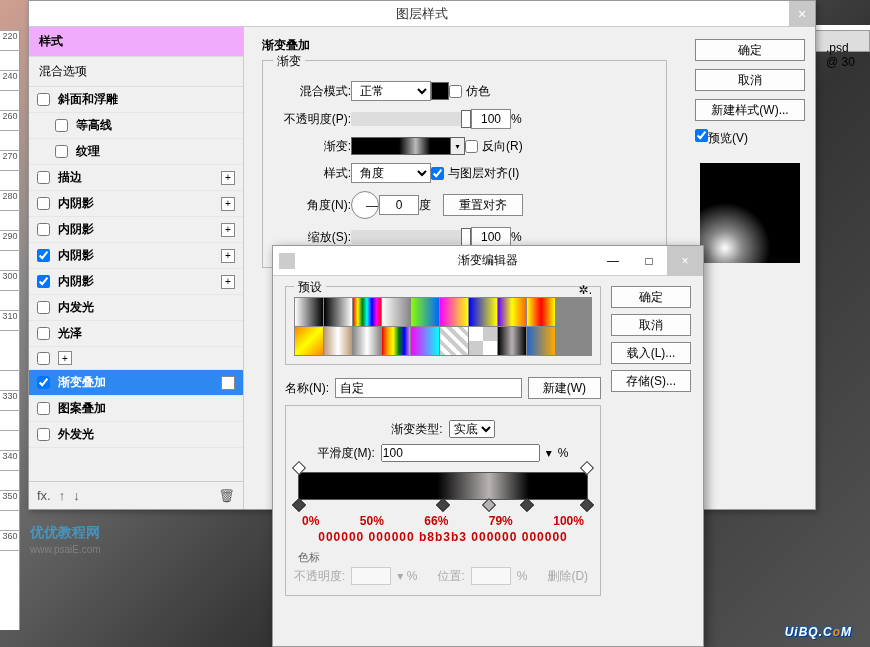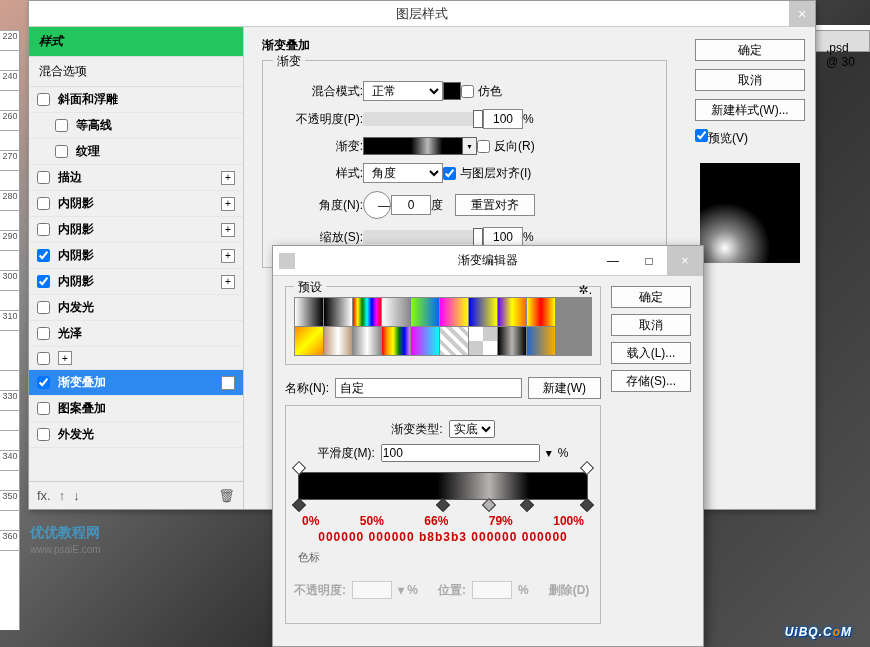--- a/index.html
+++ b/index.html
@@ -13,36 +13,36 @@
     .doc-tab { position:absolute; top:30px; right:0; height:18px; width:55px; background:#ddd; border:1px solid #999; font-size:10px; padding:10px; z-index:1;}
     
     
     .dialog-ls { position: absolute; left: 28px; top: 0; width: 788px; height: 510px; background: #f0f0f0; border: 1px solid #999; box-shadow: 2px 2px 6px rgba(0,0,0,.3); z-index: 2; }
     .titlebar { height: 26px; background: #fff; border-bottom: 1px solid #ccc; display: flex; align-items: center; justify-content: center; position: relative; }
     .titlebar .title { font-size: 13px; color: #333; }
     .titlebar .close { position: absolute; right: 0; top: 0; width: 26px; height: 26px; background: #c8c8c8; color: #fff; display:flex; align-items:center; justify-content:center; font-size:14px; cursor:pointer;}
     
     .ls-body { display: flex; height: calc(100% - 26px); }
     .ls-left { width: 215px; border-right: 1px solid #ccc; display:flex; flex-direction:column; }
-    .ls-left .hdr { padding: 6px 10px; font-size:12px; font-weight:bold; background:#22c55e; border-bottom:1px solid #ddd;font-style:italic;}
+    .ls-left .hdr { padding: 6px 10px; font-size:12px; font-weight:bold; background:#f0abfc; border-bottom:1px solid #ddd;}
     .ls-left .sub { padding: 6px 10px; font-size:12px; background:#f0f0f0; border-bottom:1px solid #ddd;}
     .fx-list { flex:1; overflow:auto; }
     .fx-row { display:flex; align-items:center; padding: 4px 8px; border-bottom:1px solid #e6e6e6; cursor:pointer; min-height:22px;}
     .fx-row.indent { padding-left: 26px; }
     .fx-row input[type=checkbox]{ margin-right:8px;}
     .fx-row .lbl { flex:1;font-weight:bold; }
     .fx-row .plus { width:14px; height:14px; border:1px solid #888; display:flex;align-items:center;justify-content:center;font-size:10px;background:#fff;}
     .fx-row.selected { background:#2d89ef; color:#fff; }
     .fx-footer { height:28px; border-top:1px solid #ccc; display:flex; align-items:center; padding:0 8px; gap:8px; color:#555;}
     .fx-footer .spacer{flex:1;}
     .fx-footer .ico{cursor:pointer; font-size:13px;}
     
     .ls-mid { flex:1; padding: 10px 18px; }
     .group-title { font-size:12px; font-weight:bold; margin-bottom:6px; }
-    .fieldset { border:1px solid #bbb; padding:12px 20px; position:relative; }
+    .fieldset { border:1px solid #bbb; padding:12px 8px; position:relative; }
     .fieldset .legend { position:absolute; top:-8px; left:10px; background:#f0f0f0; padding:0 4px; font-size:12px;}
     .row { display:flex; align-items:center; margin:8px 0; }
     .row .label { width:80px; text-align:right; }
     .row select { height:20px; border:1px solid #888; background:#fff; padding:0 4px; min-width:80px; }
     .row .slider { flex:0 0 120px; height:14px; background:#ddd; position:relative; border-radius:2px; }
     .row .slider .thumb { position:absolute; top:-2px; width:10px; height:18px; background:#fff; border:1px solid #666; }
     .row input[type=text].num { width:40px; height:20px; border:1px solid #888; text-align:center; padding:0 2px;}
     .row .swatch { width:100px; height:18px; border:1px solid #666; background: linear-gradient(90deg,#000 0%, #000 48%, #bbb 65%, #000 80%, #000 100%); cursor:pointer;}
     .row .dd { width:14px; height:18px; border:1px solid #666; border-left:none; background:#eee; display:flex;align-items:center;justify-content:center;font-size:8px;cursor:pointer;}
     .row .angle-dial { width:28px;height:28px;border:1px solid #888;border-radius:50%;position:relative;background:#fff;}
@@ -73,21 +73,21 @@
     .name-row input{flex:1;height:20px;border:1px solid #888;padding:0 4px;}
     .name-row .btn{min-width:60px;}
     .ge-lower{border:1px solid #bbb;padding:8px;}
     .ge-row{display:flex;align-items:center;gap:6px;margin:6px 0;justify-content:center;}
     .ge-row .label{text-align:right;}
     .gradient-bar{height:28px;border:1px solid #555;margin:10px 4px 0;background:linear-gradient(90deg,#000 0%,#000 48%,#b8b3b3 66%,#000 80%,#000 100%);position:relative;}
     .gradient-bar .tstop{position:absolute;top:-10px;width:10px;height:10px;background:#fff;border:1px solid #333;transform:translateX(-50%) rotate(45deg);}
     .gradient-bar .cstop{position:absolute;bottom:-11px;width:10px;height:10px;background:#444;border:1px solid #333;transform:translateX(-50%) rotate(45deg);}
     .annot{display:flex;justify-content:space-between;margin:14px 8px 0;color:#c00;font-weight:bold;}
     .annot2{text-align:center;color:#c00;font-weight:bold;margin-top:2px;letter-spacing:1px;}
-    .stops-row{display:flex;align-items:center;gap:6px;margin:16px 0;color:#aaa;font-weight:bold;}
+    .stops-row{display:flex;align-items:center;gap:6px;margin:2px 0;color:#aaa;}
     .stops-row .mini{width:40px;height:18px;border:1px solid #ccc;background:#f8f8f8;}
     .stops-hdr{color:#666;font-size:11px;margin:6px 0 0 4px;}
     
     .watermark{position:absolute;right:18px;bottom:6px;z-index:10;font-size:20px;font-weight:bold;font-style:italic;letter-spacing:1px;color:#fff;text-shadow:0 0 2px #06c,0 0 4px #06c,1px 1px 0 #027;}
     .watermark .o{color:#f80;}
     .wm2{position:absolute;left:30px;bottom:105px;z-index:3;color:#3bf;font-size:14px;font-weight:bold;opacity:.6;}
     .wm2b{position:absolute;left:30px;bottom:92px;z-index:3;color:#999;font-size:10px;opacity:.6;}
   </style>
 </head>
 <body>

